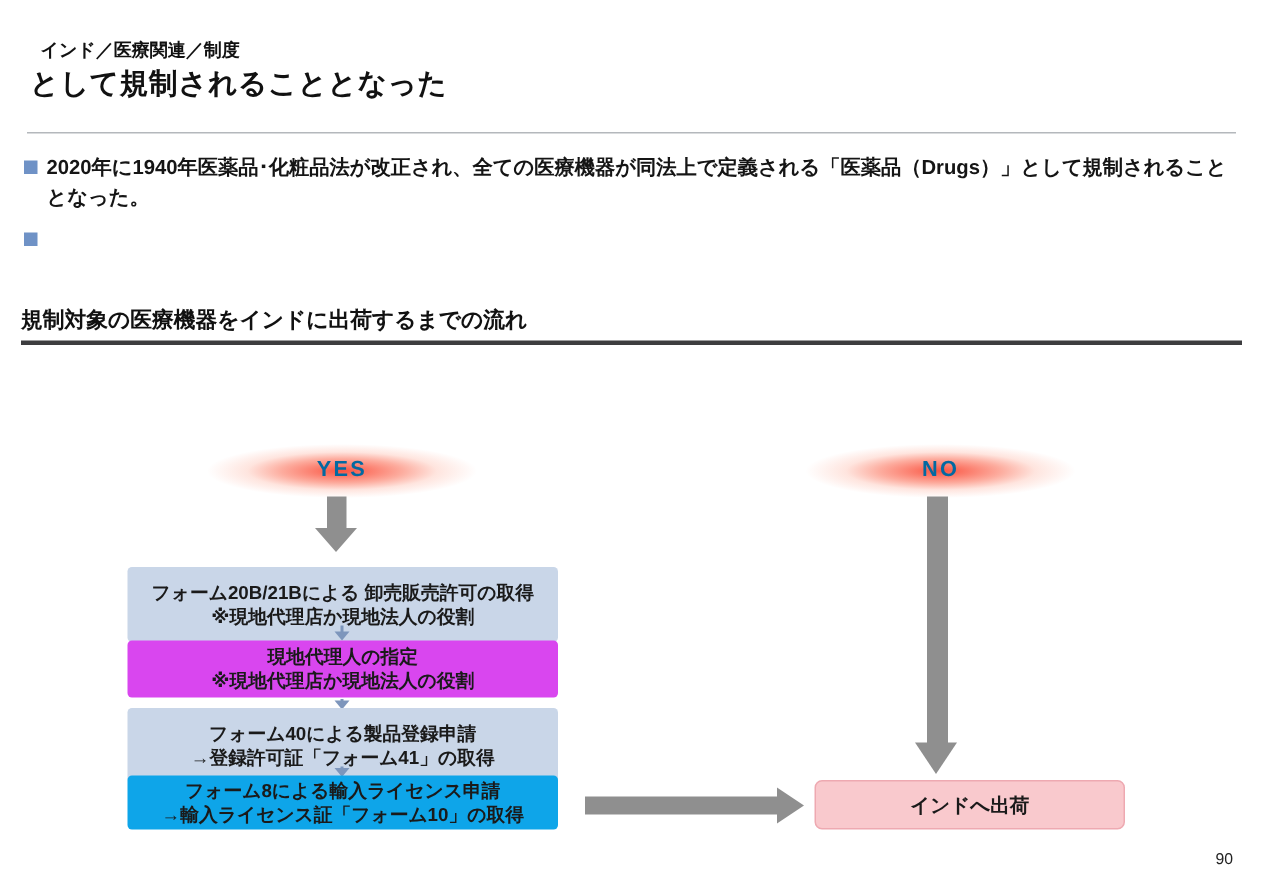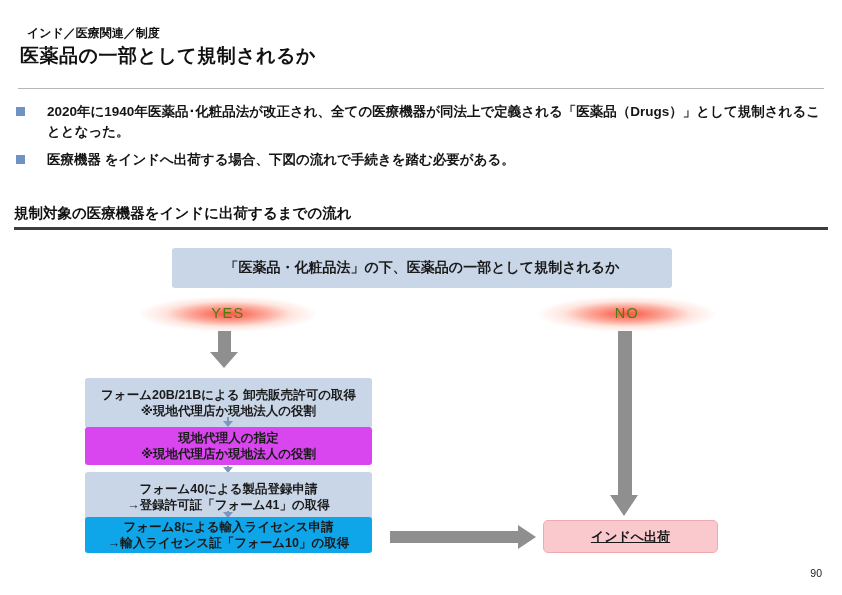--- a/index.html
+++ b/index.html
@@ -29,21 +29,21 @@
     position: absolute; left: 18px; top: 88px; width: 806px; height: 1px;
     background: #b4b8bc;
   }
   
   .bullets {
     position: absolute; left: 16px; top: 102px; width: 812px;
   }
   .bullet {
     display: flex; align-items: flex-start;
     font-size: 13.5px; font-weight: bold; line-height: 1.5;
-    margin-bottom: 7px; color: #151515; gap: 16px;
+    margin-bottom: 7px; color: #151515;
   }
   .bullet-square {
     flex: 0 0 auto;
     width: 9px; height: 9px; margin: 5px 6px 0 0;
   }
   
   .section-heading {
     position: absolute; left: 14px; top: 204px;
     font-size: 14.5px; font-weight: bold; color: #111;
   }
@@ -64,40 +64,39 @@
   }
   .step-box {
     left: 85px; width: 287px; height: 50px;
     font-size: 12.5px; line-height: 1.32;
   }
   .step-0 { top: 378px; }
   .step-1 { top: 427px; height: 38px; }
   .step-2 { top: 472px; height: 50px; }
   .step-3 { top: 517px; height: 36px; }
   .result-box {
-    left: 543px; top: 520px; width: 175px; height: 33px;
+    left: 543px; top: 520px; width: 207px; height: 33px;
     font-size: 13px; border-radius: 5px;
     border: 1px solid;
-    text-decoration: underline;
   }
   
   .glow {
     position: absolute; width: 180px; height: 36px;
     border-radius: 50%;
     background: radial-gradient(closest-side,
       rgba(250, 75, 55, 0.95) 0%,
       rgba(251, 105, 80, 0.55) 45%,
       rgba(253, 150, 125, 0.25) 70%,
       rgba(255, 180, 160, 0) 100%);
   }
   .glow-yes { left: 138px; top: 296px; }
   .glow-no  { left: 537px; top: 296px; }
   .decision-label {
     position: absolute; width: 180px; text-align: center;
-    font-size: 14.5px; font-weight: normal; letter-spacing: 1.5px; color: #4d7c0f;
+    font-size: 14.5px; font-weight: bold; letter-spacing: 1.5px; color: #0369a1;
   }
   .label-yes { left: 138px; top: 305px; }
   .label-no  { left: 537px; top: 305px; }
   
   .arrow-shaft-v { position: absolute; }
   .arrow-head-down {
     position: absolute; width: 0; height: 0;
     border-left: 14px solid transparent;
     border-right: 14px solid transparent;
   }
@@ -137,38 +136,36 @@
     position: absolute; right: 20px; top: 567px;
     font-size: 10.5px; color: #222;
   }
 </style>
 </head>
 <body>
 
 <div class="page">
 
   <div class="category">インド／医療関連／制度</div>
-  <div class="title">医薬品の一部として規制されるか</div>
+  <div class="title">として規制されることとなった</div>
   <div class="title-rule"></div>
 
   <div class="bullets">
     <div class="bullet">
       <span class="bullet-square" style="background:#6f92c6;"></span>
       <span>2020年に1940年医薬品･化粧品法が改正され、全ての医療機器が同法上で定義される「医薬品（Drugs）」として規制されることとなった。</span>
     </div>
     <div class="bullet">
       <span class="bullet-square" style="background:#6f92c6;"></span>
-      <span>医療機器 をインドへ出荷する場合、下図の流れで手続きを踏む必要がある。</span>
     </div>
   </div>
 
   <div class="section-heading">規制対象の医療機器をインドに出荷するまでの流れ</div>
   <div class="section-rule"></div>
 
-  <div class="flow-box question-box" style="background:#c9d6e8;">「医薬品・化粧品法」の下、医薬品の一部として規制されるか</div>
 
   <div class="glow glow-yes"></div>
   <div class="decision-label label-yes">YES</div>
   <div class="glow glow-no"></div>
   <div class="decision-label label-no">NO</div>
 
   <div class="arrow-shaft-v yes-shaft" style="background:#8f8f8f;"></div>
   <div class="arrow-head-down yes-head" style="border-top-color:#8f8f8f;"></div>
 
   <div class="arrow-shaft-v no-shaft" style="background:#8f8f8f;"></div>

